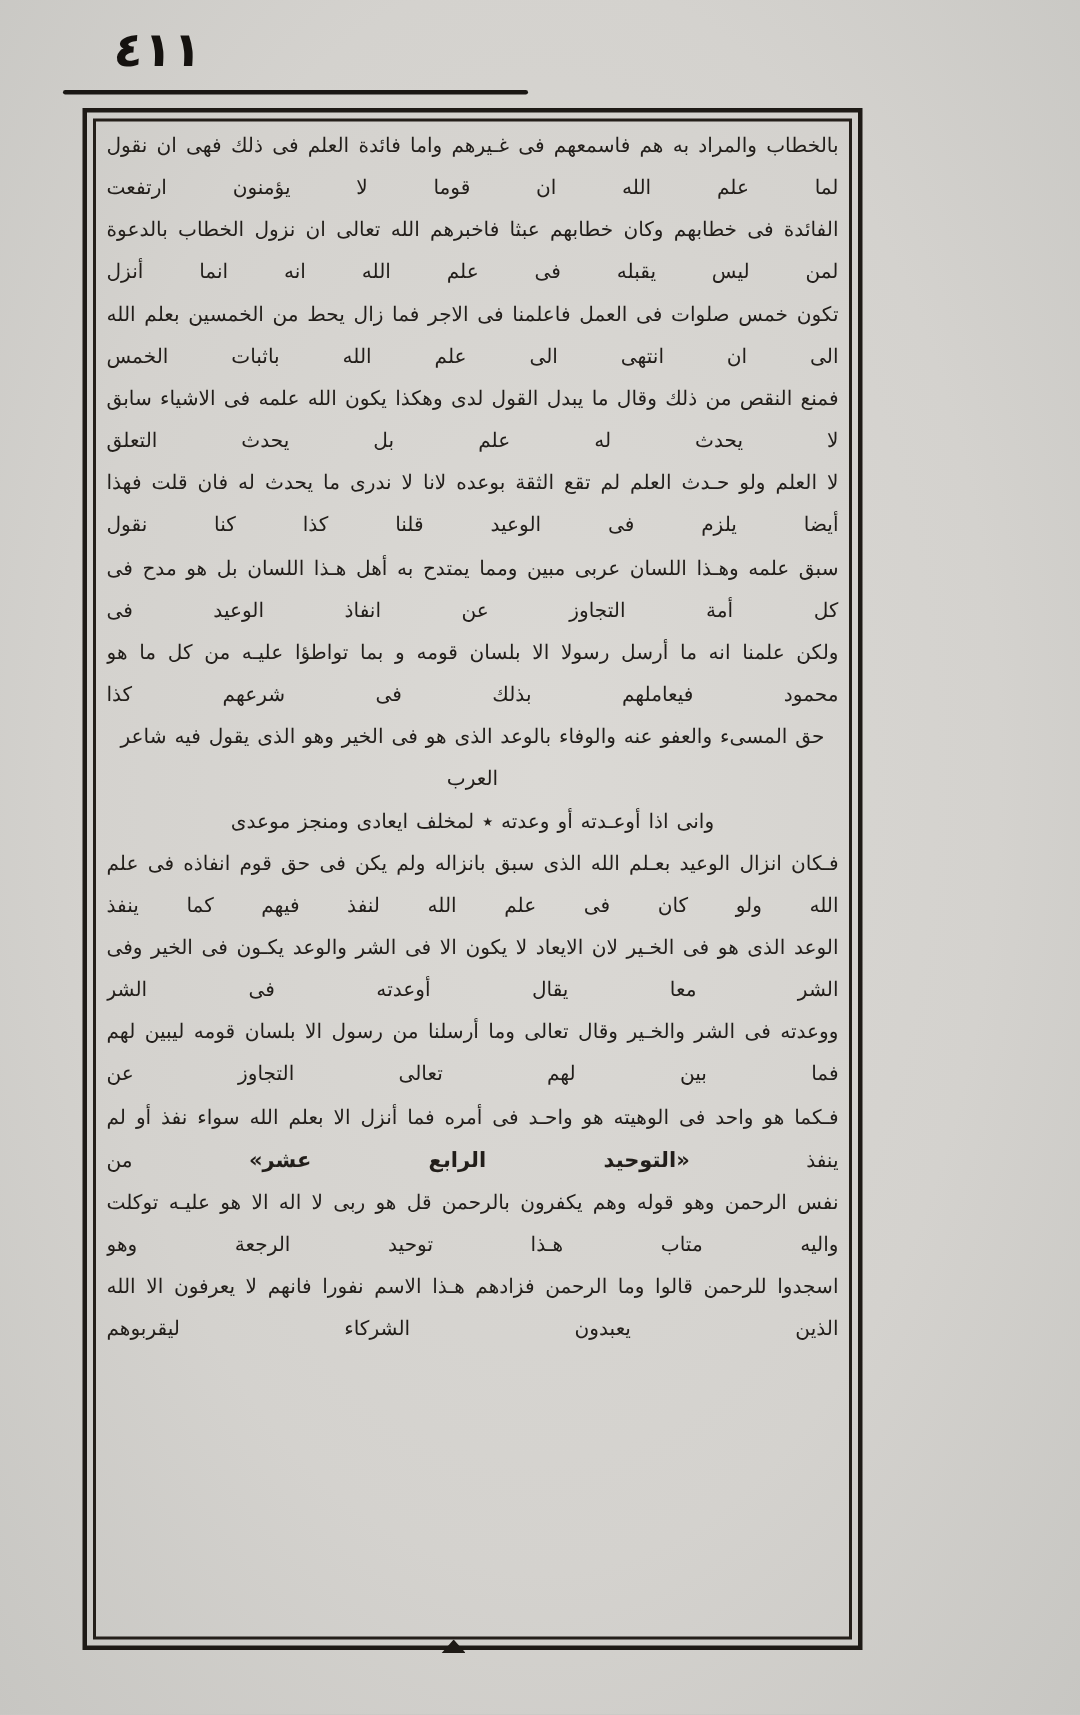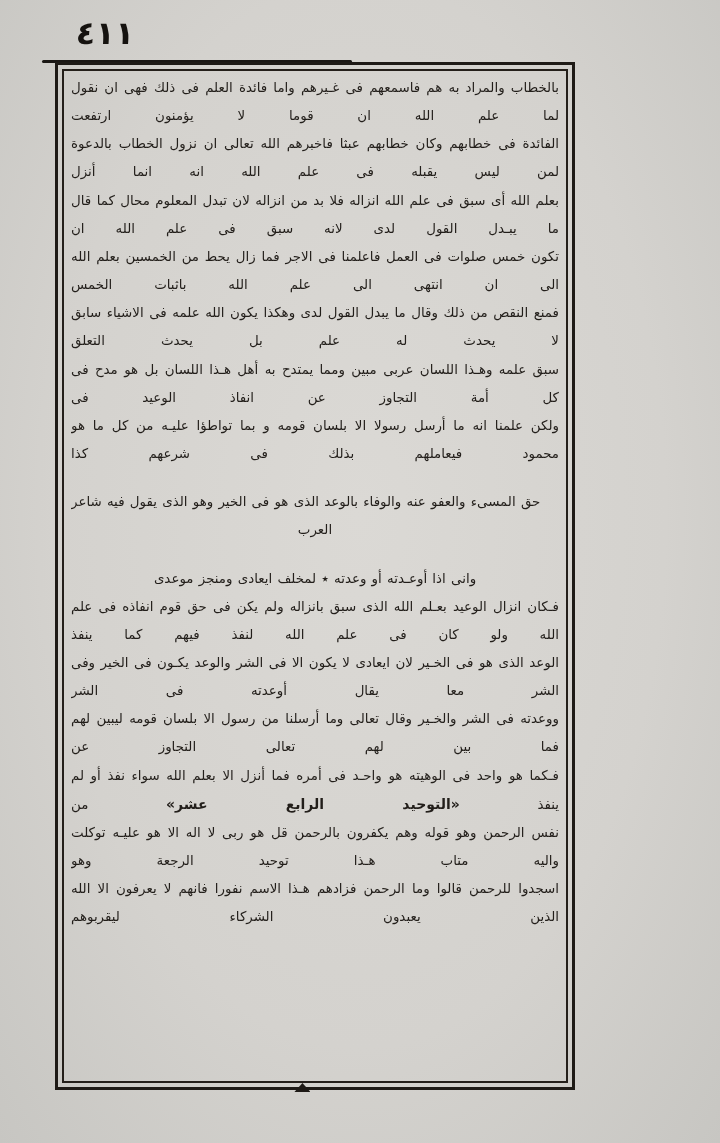--- a/index.html
+++ b/index.html
@@ -19,21 +19,21 @@
     font-size:32px;font-weight:bold;
     letter-spacing:3px;
     transform:skewX(-4deg);
     color:#15120f;
   }
   .number-underline{
     position:absolute;top:60px;left:42px;width:310px;height:3px;
     background:#1a1714;border-radius:2px;
   }
   .frame{
-    position:absolute;left:55px;top:62px;width:520px;height:1028px;
+    position:absolute;left:55px;top:72px;width:520px;height:1028px;
     border:3px solid #1e1a16;box-sizing:border-box;
     background:transparent;
   }
   .frame-inner{
     position:absolute;top:4px;left:4px;right:4px;bottom:4px;
     border:2px solid #241f1a;
   }
   .bottom-notch{
     position:absolute;bottom:-5px;left:46%;
     width:16px;height:9px;background:#1e1a16;
@@ -49,24 +49,23 @@
     text-rendering:optimizeLegibility;
   }
   p.line{
     margin:0;padding:0;
     text-align:justify;
     -moz-text-align-last:justify;
     text-align-last:justify;
     word-spacing:1px;
   }
   p.line.center{
-    text-align:left;
+    text-align:center;
     -moz-text-align-last:center;
     text-align-last:center;
-    margin-top:20px;
   }
   .heading{
     font-weight:bold;
     font-size:14px;
   }
   .verse-star{font-weight:bold;}
 </style>
 </head>
 <body>
 
@@ -74,29 +73,29 @@
 
   <div class="page-number">٤١١</div>
 
   <div class="number-underline"></div>
 
   <div class="frame">
     <div class="frame-inner">
       <div class="text-body">
           <p class="line"><span>بالخطاب والمراد به هم فاسمعهم فى غـيرهم واما فائدة العلم فى ذلك فهى ان نقول لما علم الله ان قوما لا يؤمنون ارتفعت</span></p>
           <p class="line"><span>الفائدة فى خطابهم وكان خطابهم عبثا فاخبرهم الله تعالى ان نزول الخطاب بالدعوة لمن ليس يقبله فى علم الله انه انما أنزل</span></p>
-          <p class="line"><span>بعلم الله أى سبق فى علم الله انزاله فلا بد من انزاله لان تبدل المعلوم محال كما قال ما يبـدل القول لدى لانه سبق فى علم الله ان</span></p>
           <p class="line"><span>تكون خمس صلوات فى العمل فاعلمنا فى الاجر فما زال يحط من الخمسين بعلم الله الى ان انتهى الى علم الله باثبات الخمس</span></p>
           <p class="line"><span>فمنع النقص من ذلك وقال ما يبدل القول لدى وهكذا يكون الله علمه فى الاشياء سابق لا يحدث له علم بل يحدث التعلق</span></p>
+          <p class="line"><span>لا العلم ولو حـدث العلم لم تقع الثقة بوعده لانا لا ندرى ما يحدث له فان قلت فهذا أيضا يلزم فى الوعيد قلنا كذا كنا نقول</span></p>
           <p class="line"><span>سبق علمه وهـذا اللسان عربى مبين ومما يمتدح به أهل هـذا اللسان بل هو مدح فى كل أمة التجاوز عن انفاذ الوعيد فى</span></p>
           <p class="line"><span>ولكن علمنا انه ما أرسل رسولا الا بلسان قومه و بما تواطؤا عليـه من كل ما هو محمود فيعاملهم بذلك فى شرعهم كذا</span></p>
           <p class="line center"><span>حق المسىء والعفو عنه والوفاء بالوعد الذى هو فى الخير وهو الذى يقول فيه شاعر العرب</span></p>
           <p class="line center"><span>وانى اذا أوعـدته أو وعدته </span><span class="verse-star">٭</span><span> لمخلف ايعادى ومنجز موعدى</span></p>
           <p class="line"><span>فـكان انزال الوعيد بعـلم الله الذى سبق بانزاله ولم يكن فى حق قوم انفاذه فى علم الله ولو كان فى علم الله لنفذ فيهم كما ينفذ</span></p>
-          <p class="line"><span>الوعد الذى هو فى الخـير لان ايعادى لا يكون الا فى الشر والوعد يكـون فى الخير وفى الشر معا يقال أوعدته فى الشر</span></p>
+          <p class="line"><span>الوعد الذى هو فى الخـير لان الايعاد لا يكون الا فى الشر والوعد يكـون فى الخير وفى الشر معا يقال أوعدته فى الشر</span></p>
           <p class="line"><span>ووعدته فى الشر والخـير وقال تعالى وما أرسلنا من رسول الا بلسان قومه ليبين لهم فما بين لهم تعالى التجاوز عن</span></p>
           <p class="line"><span>فـكما هو واحد فى الوهيته هو واحـد فى أمره فما أنزل الا بعلم الله سواء نفذ أو لم ينفذ </span><span class="heading">«التوحيد الرابع عشر»</span><span> من</span></p>
           <p class="line"><span>نفس الرحمن وهو قوله وهم يكفرون بالرحمن قل هو ربى لا اله الا هو عليـه توكلت واليه متاب هـذا توحيد الرجعة وهو</span></p>
           <p class="line"><span>اسجدوا للرحمن قالوا وما الرحمن فزادهم هـذا الاسم نفورا فانهم لا يعرفون الا الله الذين يعبدون الشركاء ليقربوهم</span></p>
         </div>
     </div>
     <div class="bottom-notch"></div>
   </div>
 
 </div>

